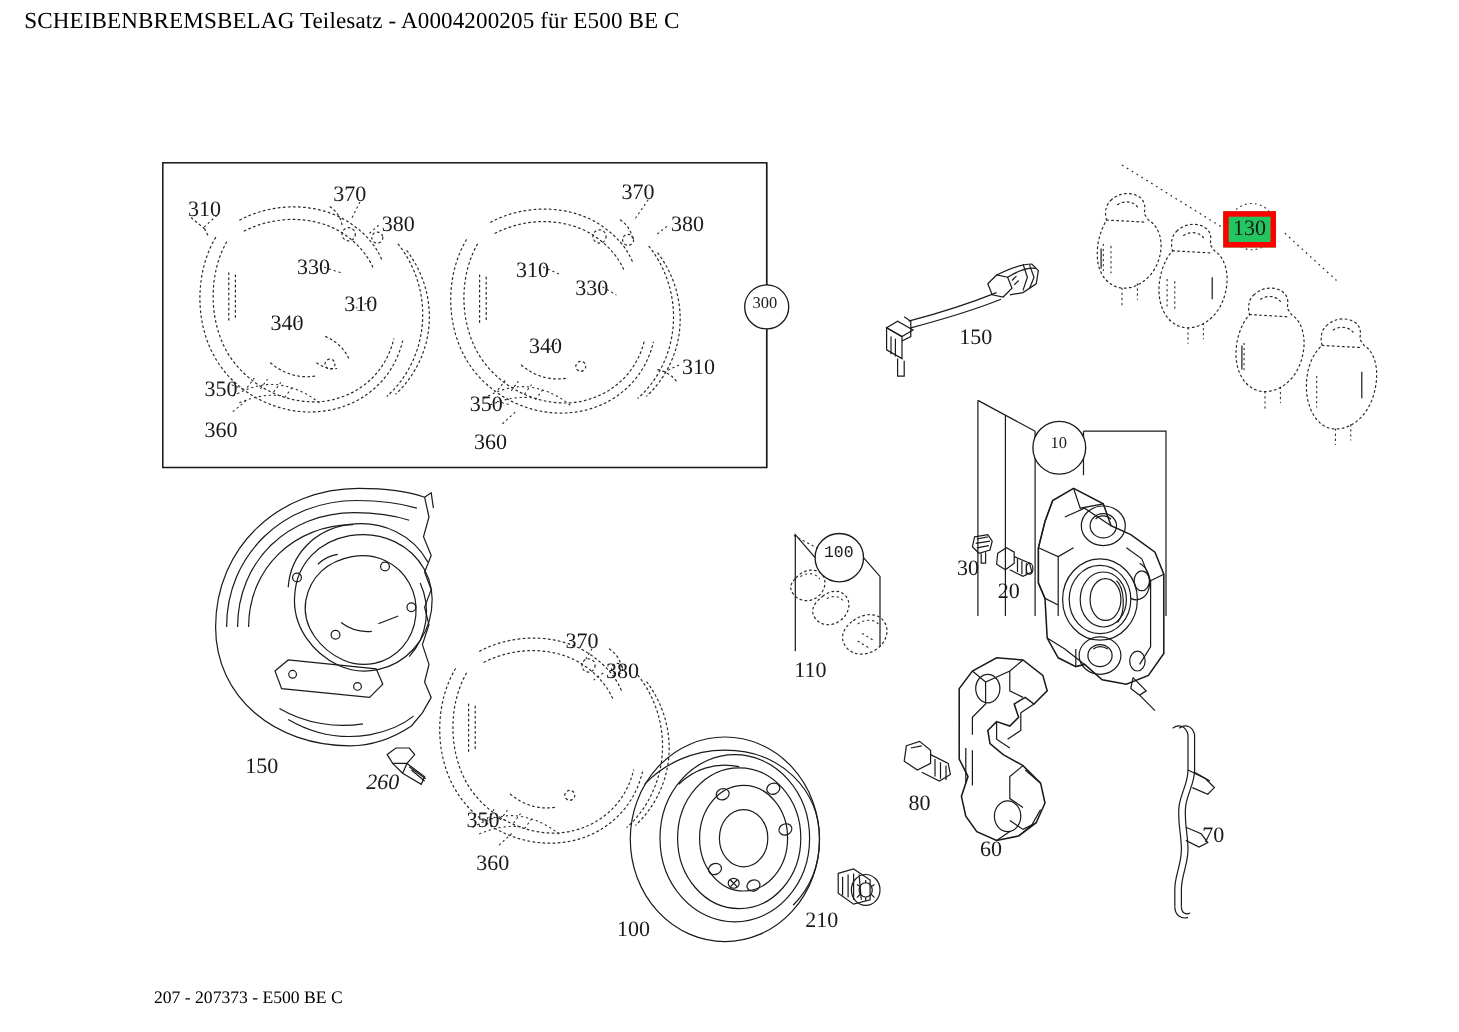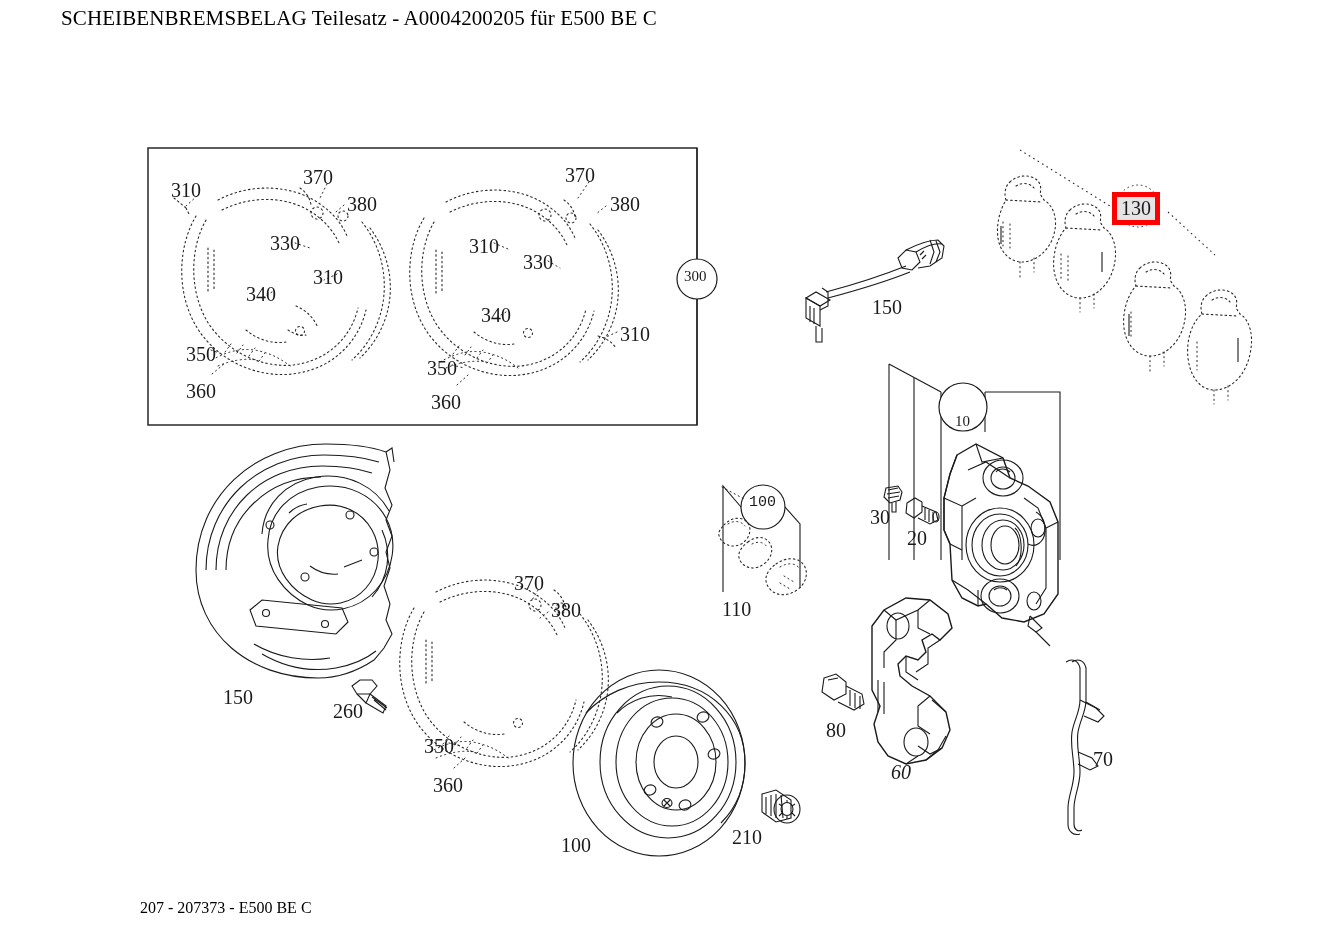--- a/index.html
+++ b/index.html
@@ -15,21 +15,20 @@
     color: #000000;
     overflow: hidden;
   }
   #page-title {
     position: absolute;
     left: 22px;
     top: 6px;
     font-size: 21px;
     letter-spacing: 0.1px;
     white-space: nowrap;
-    margin-left: 39px;
   }
   #page-footer {
     position: absolute;
     left: 140px;
     top: 899px;
     font-size: 16px;
     white-space: nowrap;
   }
   #diagram-canvas {
     position: absolute;
@@ -43,21 +42,21 @@
     font-size: 20px;
     line-height: 1;
     color: #1a1a1a;
     white-space: nowrap;
     font-family: "Liberation Serif", "DejaVu Serif", serif;
   }
   .callout-label.circled {
     font-size: 15px;
   }
   .callout-label.highlighted {
-    background: #e5e5e5;
+    background: #22c55e;
     border: 5px solid #ff0000;
     padding: 1px 4px 2px 4px;
     font-size: 20px;
     z-index: 30;
   }
   svg { display: block; }
 </style>
 </head>
 <body>
 
@@ -407,31 +406,31 @@
     <div class="callout-label" style="left: 610px; top: 194px;">380</div>
     <div class="callout-label" style="left: 469px; top: 236px;">310</div>
     <div class="callout-label" style="left: 523px; top: 252px;">330</div>
     <div class="callout-label" style="left: 481px; top: 305px;">340</div>
     <div class="callout-label" style="left: 620px; top: 324px;">310</div>
     <div class="callout-label" style="left: 427px; top: 358px;">350</div>
     <div class="callout-label" style="left: 431px; top: 392px;">360</div>
     <div class="callout-label circled" style="left: 684px; top: 269px;">300</div>
     <div class="callout-label highlighted" style="left: 1112px; top: 192px;">130</div>
     <div class="callout-label" style="left: 872px; top: 297px;">150</div>
-    <div class="callout-label circled" style="left: 955px; top: 414px;">10</div>
+    <div class="callout-label circled" style="left: 955px; top: 396px;">10</div>
     <div class="callout-label" style="left: 870px; top: 507px;">30</div>
     <div class="callout-label" style="left: 907px; top: 528px;">20</div>
     <div class="callout-label circled" style="left: 749px; top: 495px; font-family: Liberation Mono, monospace;">100</div>
     <div class="callout-label" style="left: 722px; top: 599px;">110</div>
     <div class="callout-label" style="left: 223px; top: 687px;">150</div>
-    <div class="callout-label" style="left: 333px; top: 701px;">260</div>
+    <div class="callout-label" style="left: 333px; top: 701px; font-style: italic;">260</div>
     <div class="callout-label" style="left: 514px; top: 573px;">370</div>
     <div class="callout-label" style="left: 551px; top: 600px;">380</div>
     <div class="callout-label" style="left: 424px; top: 736px;">350</div>
     <div class="callout-label" style="left: 433px; top: 775px;">360</div>
     <div class="callout-label" style="left: 561px; top: 835px;">100</div>
     <div class="callout-label" style="left: 732px; top: 827px;">210</div>
     <div class="callout-label" style="left: 826px; top: 720px;">80</div>
-    <div class="callout-label" style="left: 891px; top: 762px; font-style: italic;">60</div>
+    <div class="callout-label" style="left: 891px; top: 762px;">60</div>
     <div class="callout-label" style="left: 1093px; top: 720px; margin-top: 29px;">70</div>
   </div>
 
 <div id="page-footer">207 - 207373 - E500 BE C</div>
 
 </body></html>

